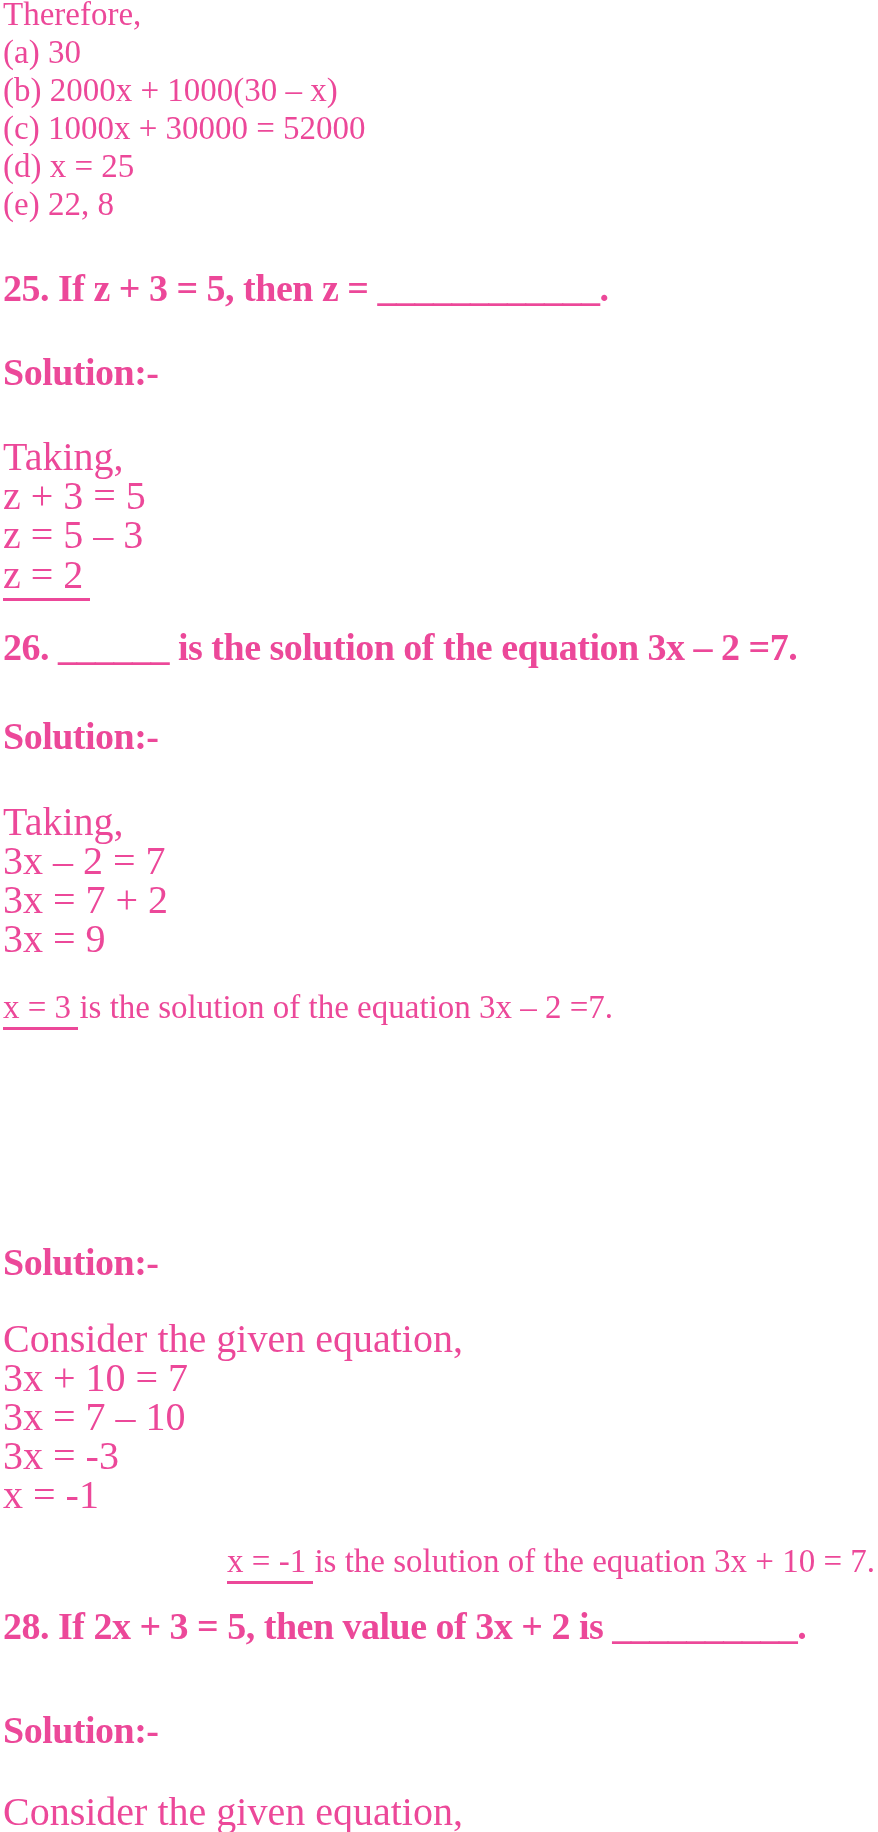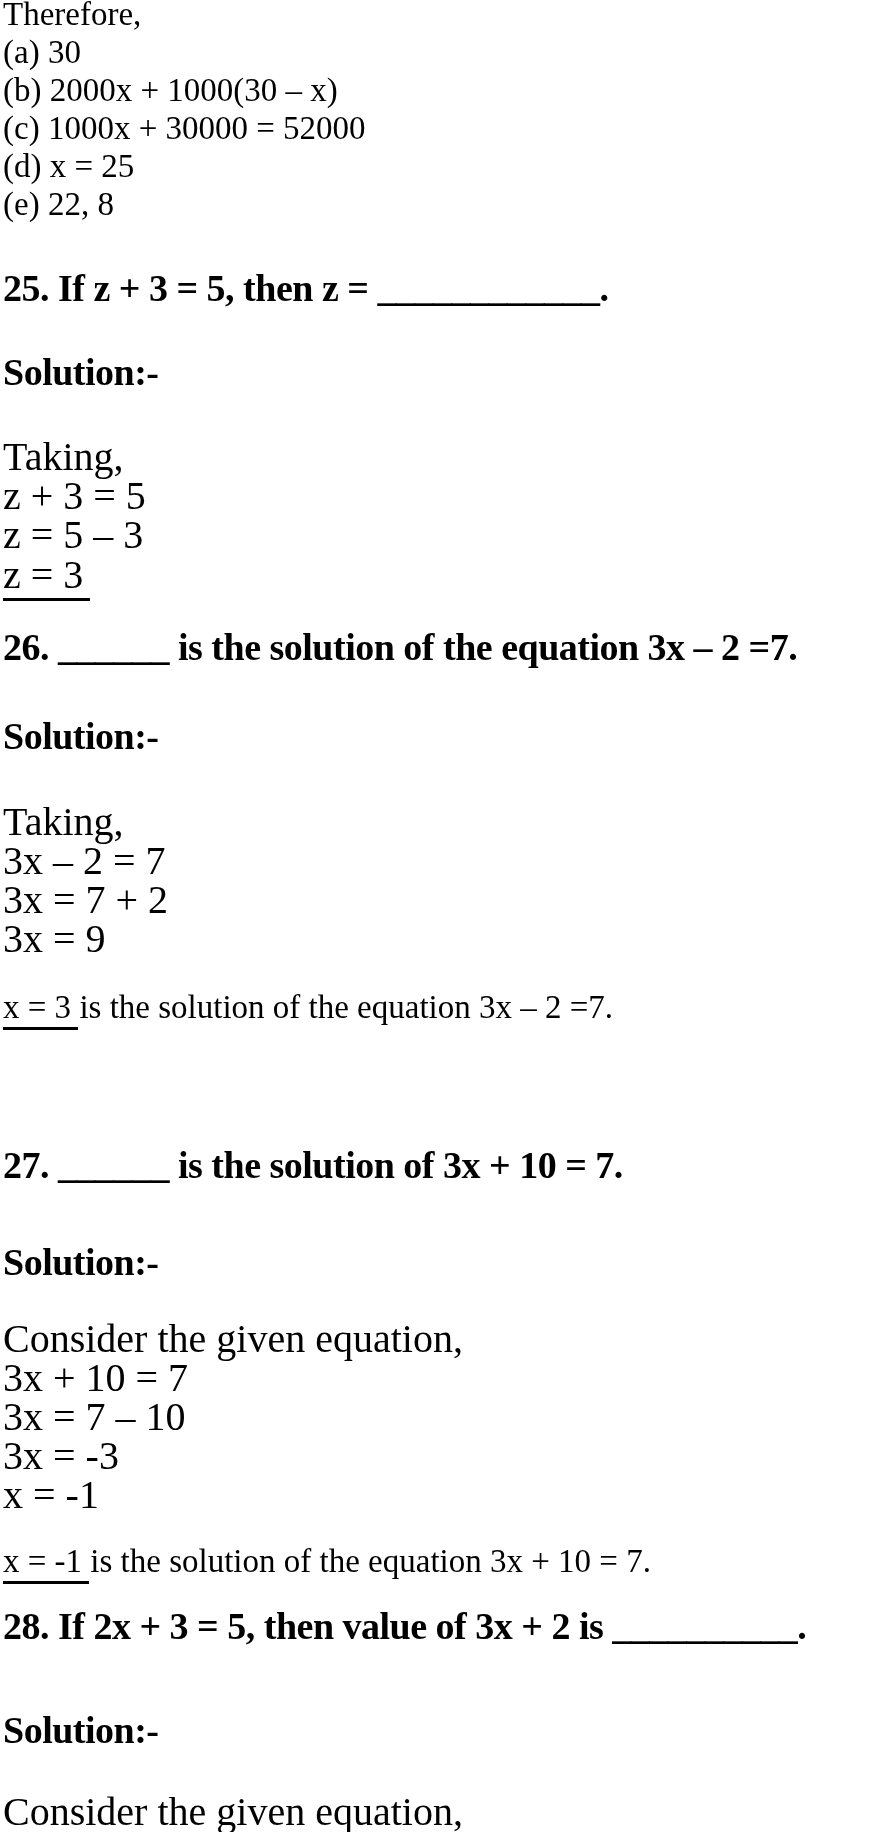--- a/index.html
+++ b/index.html
@@ -5,21 +5,21 @@
   html, body {
     margin: 0;
     padding: 0;
     background: #ffffff;
   }
   .page {
     position: relative;
     width: 878px;
     height: 1832px;
     background: #ffffff;
-    color: #000000;
+    color: #ec4899;
     font-family: "Liberation Serif", "DejaVu Serif", serif;
     overflow: hidden;
   }
   .block {
     position: absolute;
     left: 3px;
     width: 872px;
     white-space: nowrap;
   }
   .body-text {
@@ -62,45 +62,44 @@
     <div>(d) x = 25</div>
     <div>(e) 22, 8</div>
   </div>
 
   <div class="block heading-text" style="top: 267px;">25. If z + 3 = 5, then z = ____________.</div>
   <div class="block heading-text" style="top: 351px;">Solution:-</div>
   <div class="block work-text" style="top: 437px;">
     <div>Taking,</div>
     <div>z + 3 = 5</div>
     <div>z = 5 – 3</div>
-    <div><span class="ul ul-ext">z = 3</span></div>
+    <div><span class="ul ul-ext">z = 2</span></div>
   </div>
 
   <div class="block heading-text" style="top: 626px;">26. ______ is the solution of the equation 3x – 2 =7.</div>
   <div class="block heading-text" style="top: 715px;">Solution:-</div>
   <div class="block work-text" style="top: 802px;">
     <div>Taking,</div>
     <div>3x – 2 = 7</div>
     <div>3x = 7 + 2</div>
     <div>3x = 9</div>
   </div>
   <div class="block body-text" style="top: 988px;">
     <span class="ul ul-ext">x = 3</span><span> is the solution of the equation 3x – 2 =7.</span>
   </div>
 
-  <div class="block heading-text" style="top: 1144px;">27. ______ is the solution of 3x + 10 = 7.</div>
   <div class="block heading-text" style="top: 1241px;">Solution:-</div>
   <div class="block work-text" style="top: 1319px;">
     <div>Consider the given equation,</div>
     <div>3x + 10 = 7</div>
     <div>3x = 7 – 10</div>
     <div>3x = -3</div>
     <div>x = -1</div>
   </div>
-  <div class="block body-text" style="top: 1542px;">
+  <div class="block body-text" style="top: 1542px; text-align: right;">
     <span class="ul ul-ext">x = -1</span><span> is the solution of the equation 3x + 10 = 7.</span>
   </div>
 
   <div class="block heading-text" style="top: 1605px; font-family: Liberation Serif, serif;">28. If 2x + 3 = 5, then value of 3x + 2 is __________.</div>
   <div class="block heading-text" style="top: 1709px;">Solution:-</div>
   <div class="block work-text" style="top: 1792px;">
     <div>Consider the given equation,</div>
   </div>
 
 </div>

